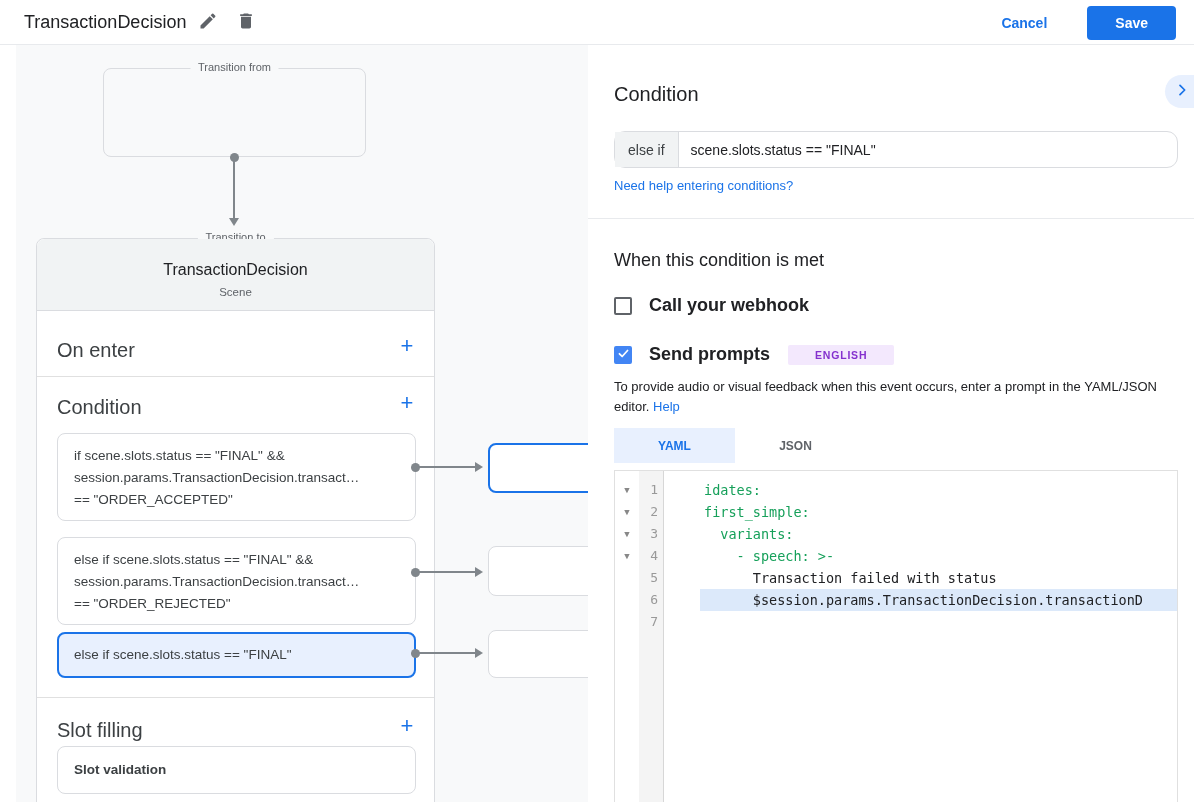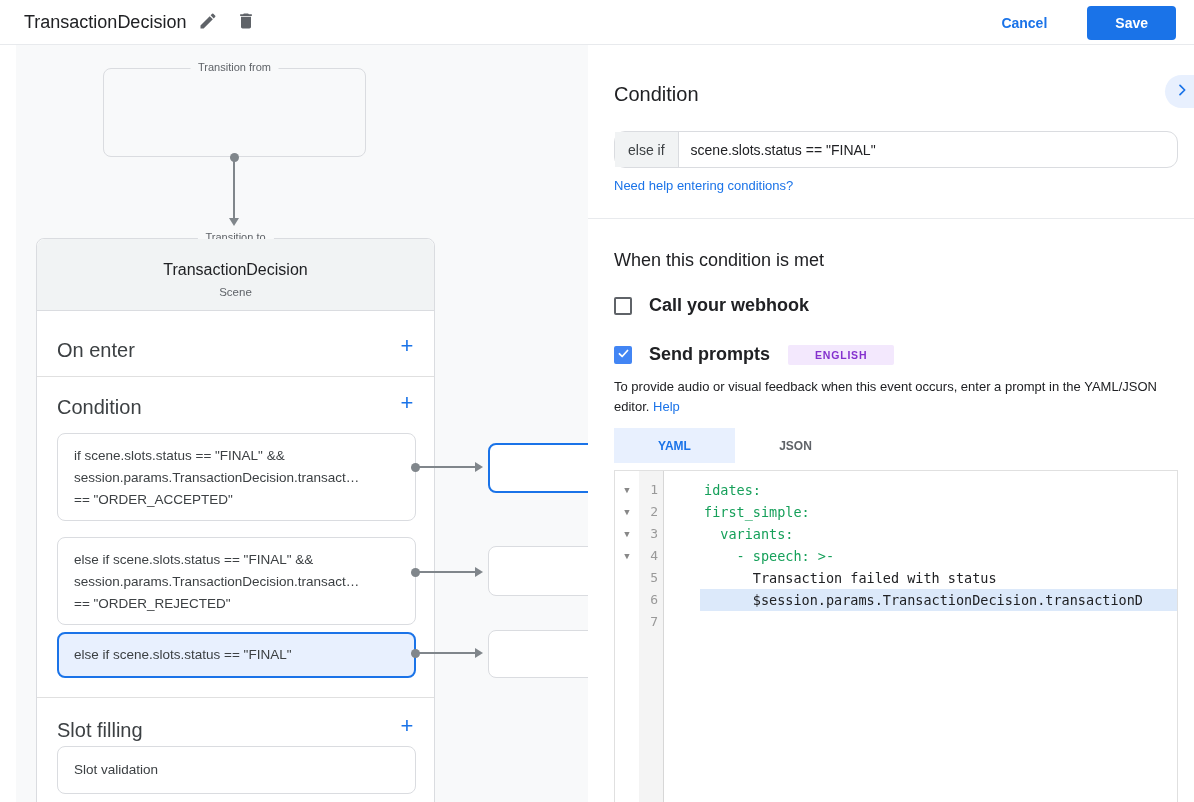--- a/index.html
+++ b/index.html
@@ -135,21 +135,21 @@
       <div>== "ORDER_REJECTED"</div>
     </div>
     <div class="cond-box selected" style="top:393px; height:46px;">
       <div>else if scene.slots.status == "FINAL"</div>
     </div>
 
     <div class="card-divider" style="top:458px;"></div>
     <div class="sec-label" style="top:480px;">Slot filling</div>
     <button class="add-btn" style="top:474px;">+</button>
 
-    <div class="cond-box" style="top:507px; height:48px; display:flex; align-items:center; padding:0 16px;">
+    <div class="cond-box" style="top:507px; height:48px; display:flex; align-items:center; padding:0 16px;font-weight:bold;">
       <div>Slot validation</div>
     </div>
   </div>
 
   <div class="dot" style="left:395px; top:418px;"></div>
   <div class="hline" style="left:399px; top:421px; width:60px;"></div>
   <div class="arrow-right" style="left:459px; top:417px;"></div>
 
   <div class="dot" style="left:395px; top:523px;"></div>
   <div class="hline" style="left:399px; top:526px; width:60px;"></div>

